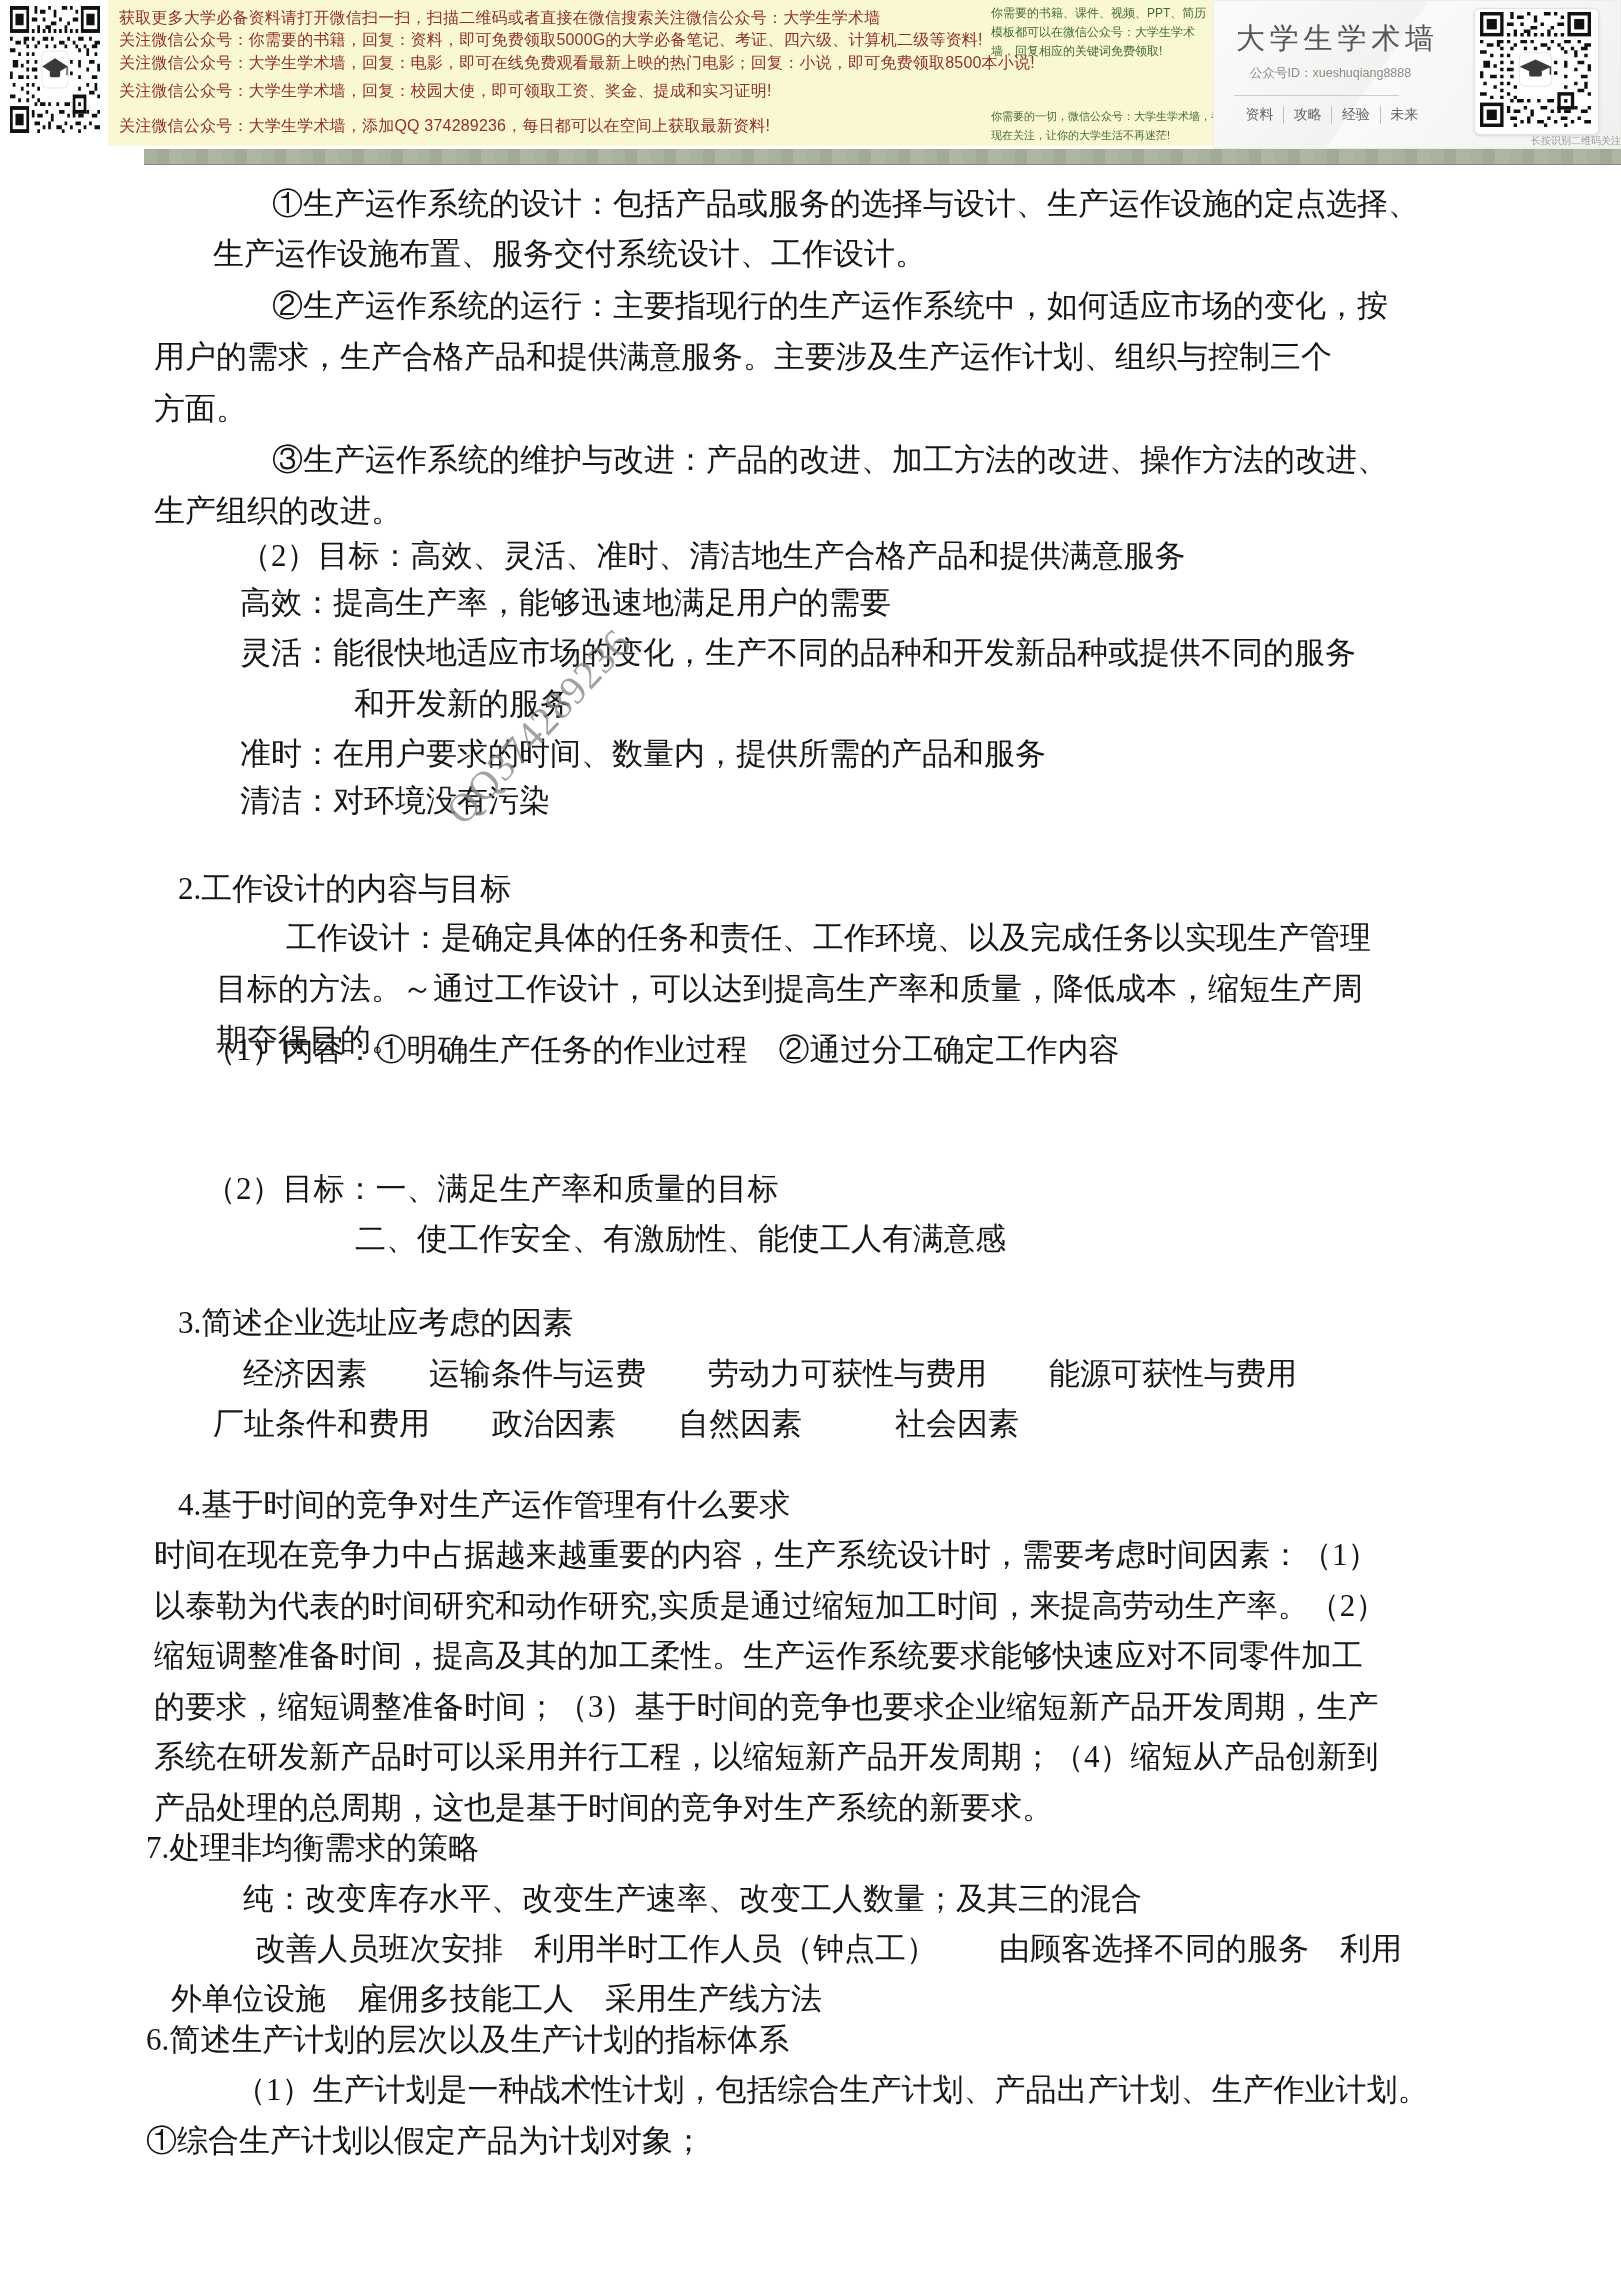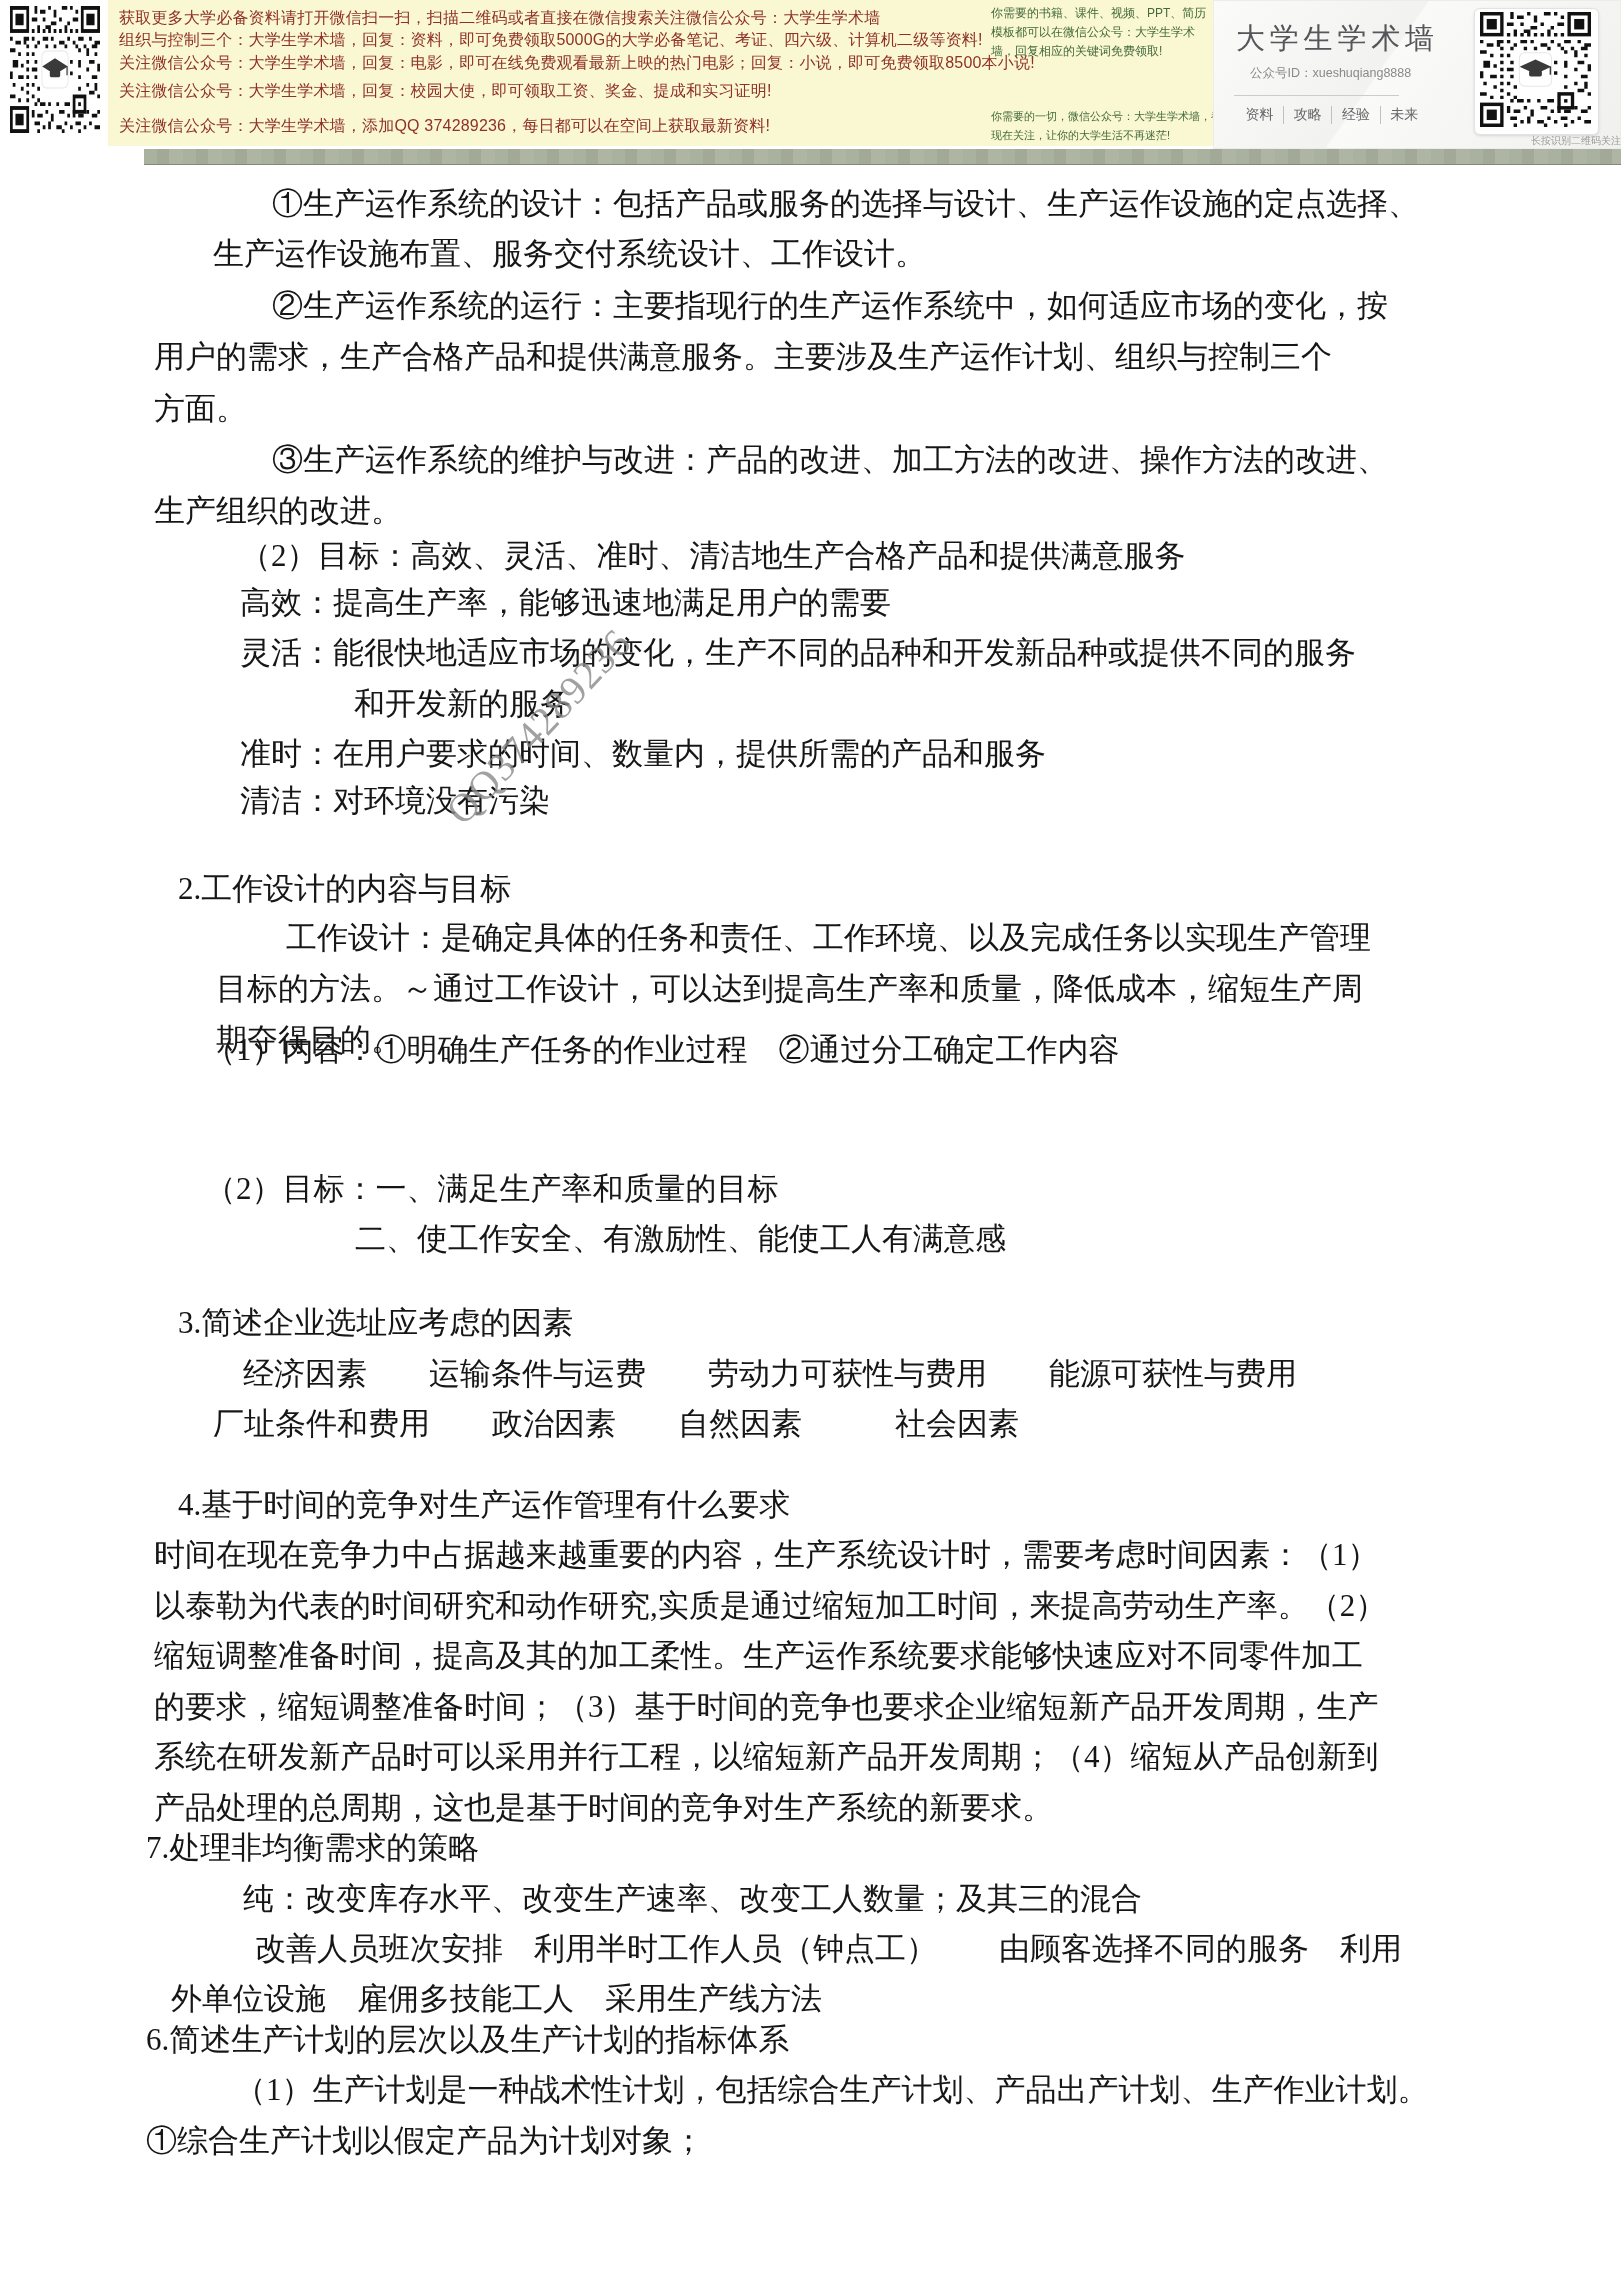--- a/index.html
+++ b/index.html
@@ -110,21 +110,21 @@
     <div class="banner-qr">
       <svg class="qr-svg" viewBox="0 0 33 33" preserveAspectRatio="none">
           <use href="#qr-art"></use>
         </svg>
     </div>
   </div>
 
   <div class="banner-yellow"></div>
 
   <div class="banner-line bl0">获取更多大学必备资料请打开微信扫一扫，扫描二维码或者直接在微信搜索关注微信公众号：大学生学术墙</div>
-  <div class="banner-line bl1">组织与控制三个：大学生学术墙，回复：资料，即可免费领取5000G的大学必备笔记、考证、四六级、计算机二级等资料!</div>
+  <div class="banner-line bl1">关注微信公众号：你需要的书籍，回复：资料，即可免费领取5000G的大学必备笔记、考证、四六级、计算机二级等资料!</div>
   <div class="banner-line bl2">关注微信公众号：大学生学术墙，回复：电影，即可在线免费观看最新上映的热门电影；回复：小说，即可免费领取8500本小说!</div>
   <div class="banner-line bl3">关注微信公众号：大学生学术墙，回复：校园大使，即可领取工资、奖金、提成和实习证明!</div>
   <div class="banner-line bl4">关注微信公众号：大学生学术墙，添加QQ 374289236，每日都可以在空间上获取最新资料!</div>
 
   <div class="promo-green promo-block1">你需要的书籍、课件、视频、PPT、简历模板都可以在微信公众号：大学生学术墙，回复相应的关键词免费领取!</div>
   <div class="promo-green promo-block2a">你需要的一切，微信公众号：大学生学术墙，都有!</div>
   <div class="promo-green promo-block2b">现在关注，让你的大学生活不再迷茫!</div>
 
   <div class="card">
     <div class="card-title">大学生学术墙</div>

